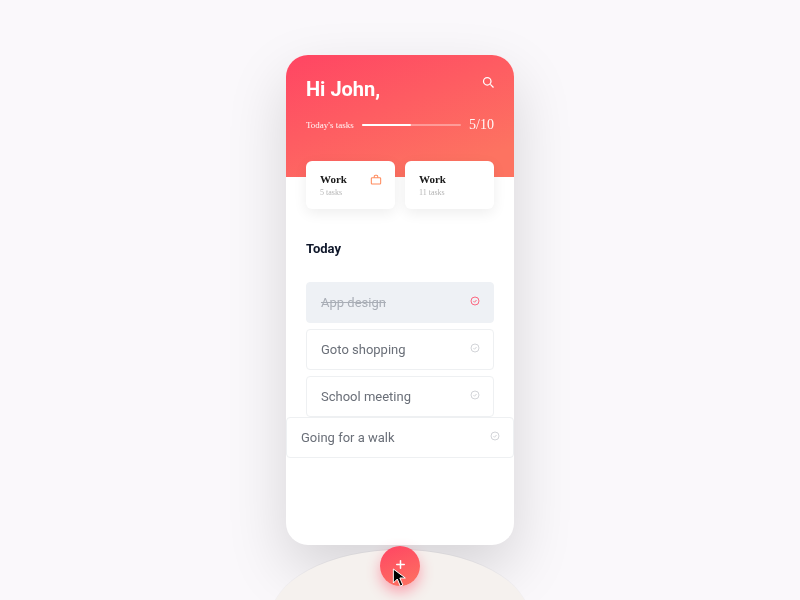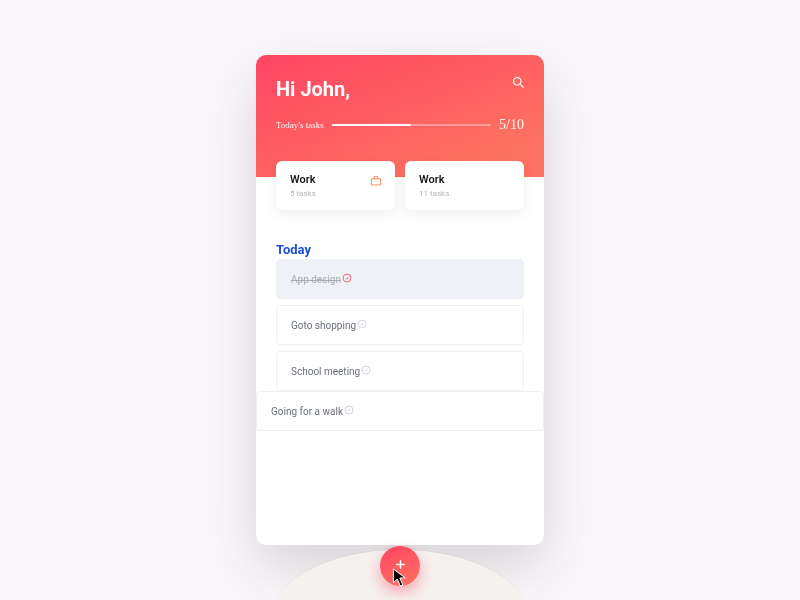--- a/index.html
+++ b/index.html
@@ -7,24 +7,24 @@
     width: 800px;
     height: 600px;
     background: #faf8fb;
     font-family: -apple-system, BlinkMacSystemFont, "Segoe UI", Roboto, sans-serif;
     display: flex;
     align-items: center;
     justify-content: center;
     overflow: hidden;
   }
   .phone {
-    width: 288px;
+    width: 228px;
     height: 490px;
     background: #fff;
-    border-radius: 10px;
+    border-radius: 22px;
     box-shadow: 0 24px 60px rgba(0,0,0,0.15);
     position: relative;
     overflow: hidden;
   }
   .header {
     background: linear-gradient(160deg, #ff4563 0%, #fd7361 85%);
     padding: 22px 20px 44px 20px;
     color: #fff;
     position: relative;
   }
@@ -61,56 +61,58 @@
     background: #fff;
     border-radius: 2px;
   }
   .progress-count { font-size: 14px; opacity: 0.95; }
   .category-row {
     display: flex;
     gap: 10px;
     padding: 14px 20px;
     margin-top: -30px;
     position: relative;
+    font-family: Liberation Serif, serif;
   }
   .cat-card {
     background: #fff;
     border-radius: 6px;
     box-shadow: 0 4px 14px rgba(0,0,0,0.07);
     padding: 12px 12px 12px 14px;
     flex: 1;
     position: relative;
   }
   .cat-title { font-size: 11px; font-weight: 600; color: #1a1a1a; margin-bottom: 3px; }
   .cat-sub { font-size: 8px; color: #b5b5b5; }
   .cat-icon {
     position: absolute;
     top: 12px;
     right: 12px;
   }
   .cat-icon svg { width: 14px; height: 14px; }
   .section-title {
     font-size: 13px;
     font-weight: 700;
-    color: #1d4ed8;
-    padding: 18px 20px 2px 20px;
+    color: #0f172a;
+    padding: 18px 20px 26px 20px;
   }
   .task-list {
     padding: 0 20px;
     display: flex;
     flex-direction: column;
     gap: 6px;
   }
   .task-item {
     border: 1px solid #eef0f2;
     border-radius: 4px;
     padding: 12px 12px 12px 14px;
     display: flex;
     align-items: center;
-    font-size: 10px;
+    justify-content: space-between;
+    font-size: 13px;
     color: #6a6f78;
     background: #fff;
   }
   .task-item.done {
     background: #eef1f5;
     border-color: #eef1f5;
     color: #a9aeb6;
   }
   .task-item.done .task-label { text-decoration: line-through; }
   .check-icon svg { width: 12px; height: 12px; stroke-width: 1.6; fill: none; }

